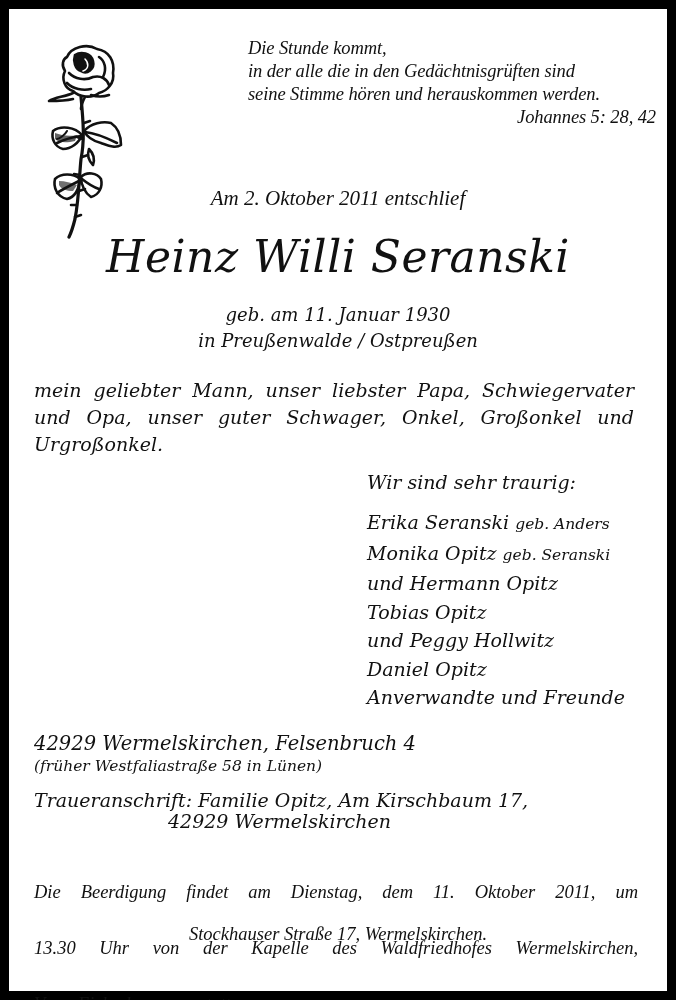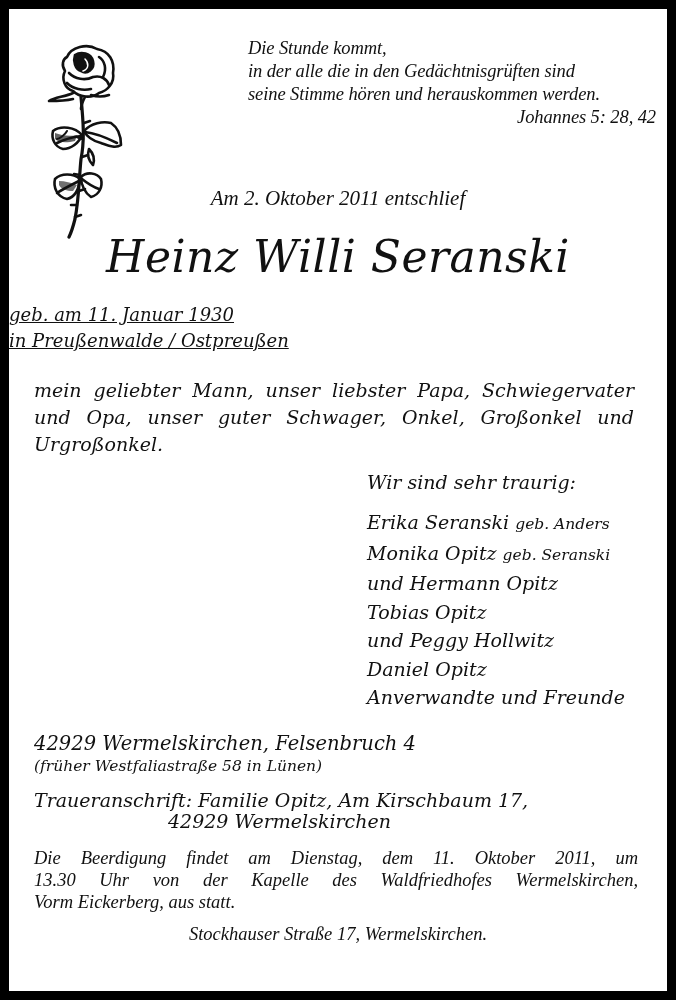--- a/index.html
+++ b/index.html
@@ -12,40 +12,40 @@
   }
   .abs { position: absolute; white-space: nowrap; margin: 0; }
   .rose { position: absolute; left: 20px; top: 30px; width: 110px; height: 200px; }
 
   .verse { left: 209px; top: 28px; font-family: "Liberation Serif", serif; font-size: 18.5px; line-height: 23px; letter-spacing: -0.1px; margin-left: 30px; }
   .verse .ref { display: block; text-align: right; width: 408px; }
   .verse span { display: block; }
 
   .intro { left: 0; width: 658px; top: 177px; text-align: center; font-family: "Liberation Serif", serif; font-size: 21px; }
   .name { left: 0; width: 658px; top: 222px; text-align: center; font-size: 44px; letter-spacing: 0.5px; }
-  .birth { left: 0; width: 658px; top: 293px; font-size: 18px; line-height: 26px; text-decoration: underline; }
+  .birth { left: 0; width: 658px; top: 293px; text-align: center; font-size: 18px; line-height: 26px; }
   .birth span { display: block; }
 
   .bio { left: 25px; width: 600px; top: 368px; font-size: 19px; line-height: 27px; white-space: normal; text-align: justify; text-align-last: left; }
   .bio span { display: block; text-align: justify; text-align-last: justify; }
   .bio span.last { text-align-last: left; }
 
   .mourn-title { left: 358px; top: 462px; font-size: 19px; }
   .mourners { left: 358px; top: 499px; font-size: 19px; line-height: 28.5px; }
   .mourners div { white-space: nowrap; }
   .mourners .note { font-size: 15.5px; }
 
   .addr { left: 25px; top: 723px; font-size: 19.5px; }
   .addr-prev { left: 25px; top: 748px; font-size: 15.5px; }
   .condolence { left: 25px; top: 781px; font-size: 19px; line-height: 21px; }
   .condolence span { display: block; }
   .condolence .indent { padding-left: 134px; }
 
   .funeral { left: 25px; width: 604px; top: 838px; font-family: "Liberation Serif", serif; font-size: 18.5px; line-height: 22px; white-space: normal; }
-  .funeral span { display: block; text-align: justify; text-align-last: justify; }
+  .funeral span { display: block; text-align: justify; text-align-last: justify; margin-top: 34px; }
   .funeral span.last { text-align-last: left; }
 
   .reception { left: 0; width: 658px; top: 914px; text-align: center; font-family: "Liberation Serif", serif; font-size: 18.5px; line-height: 22px; }
   .reception span { display: block; }
 </style>
 </head>
 <body>
 
 <div class="page">
 

